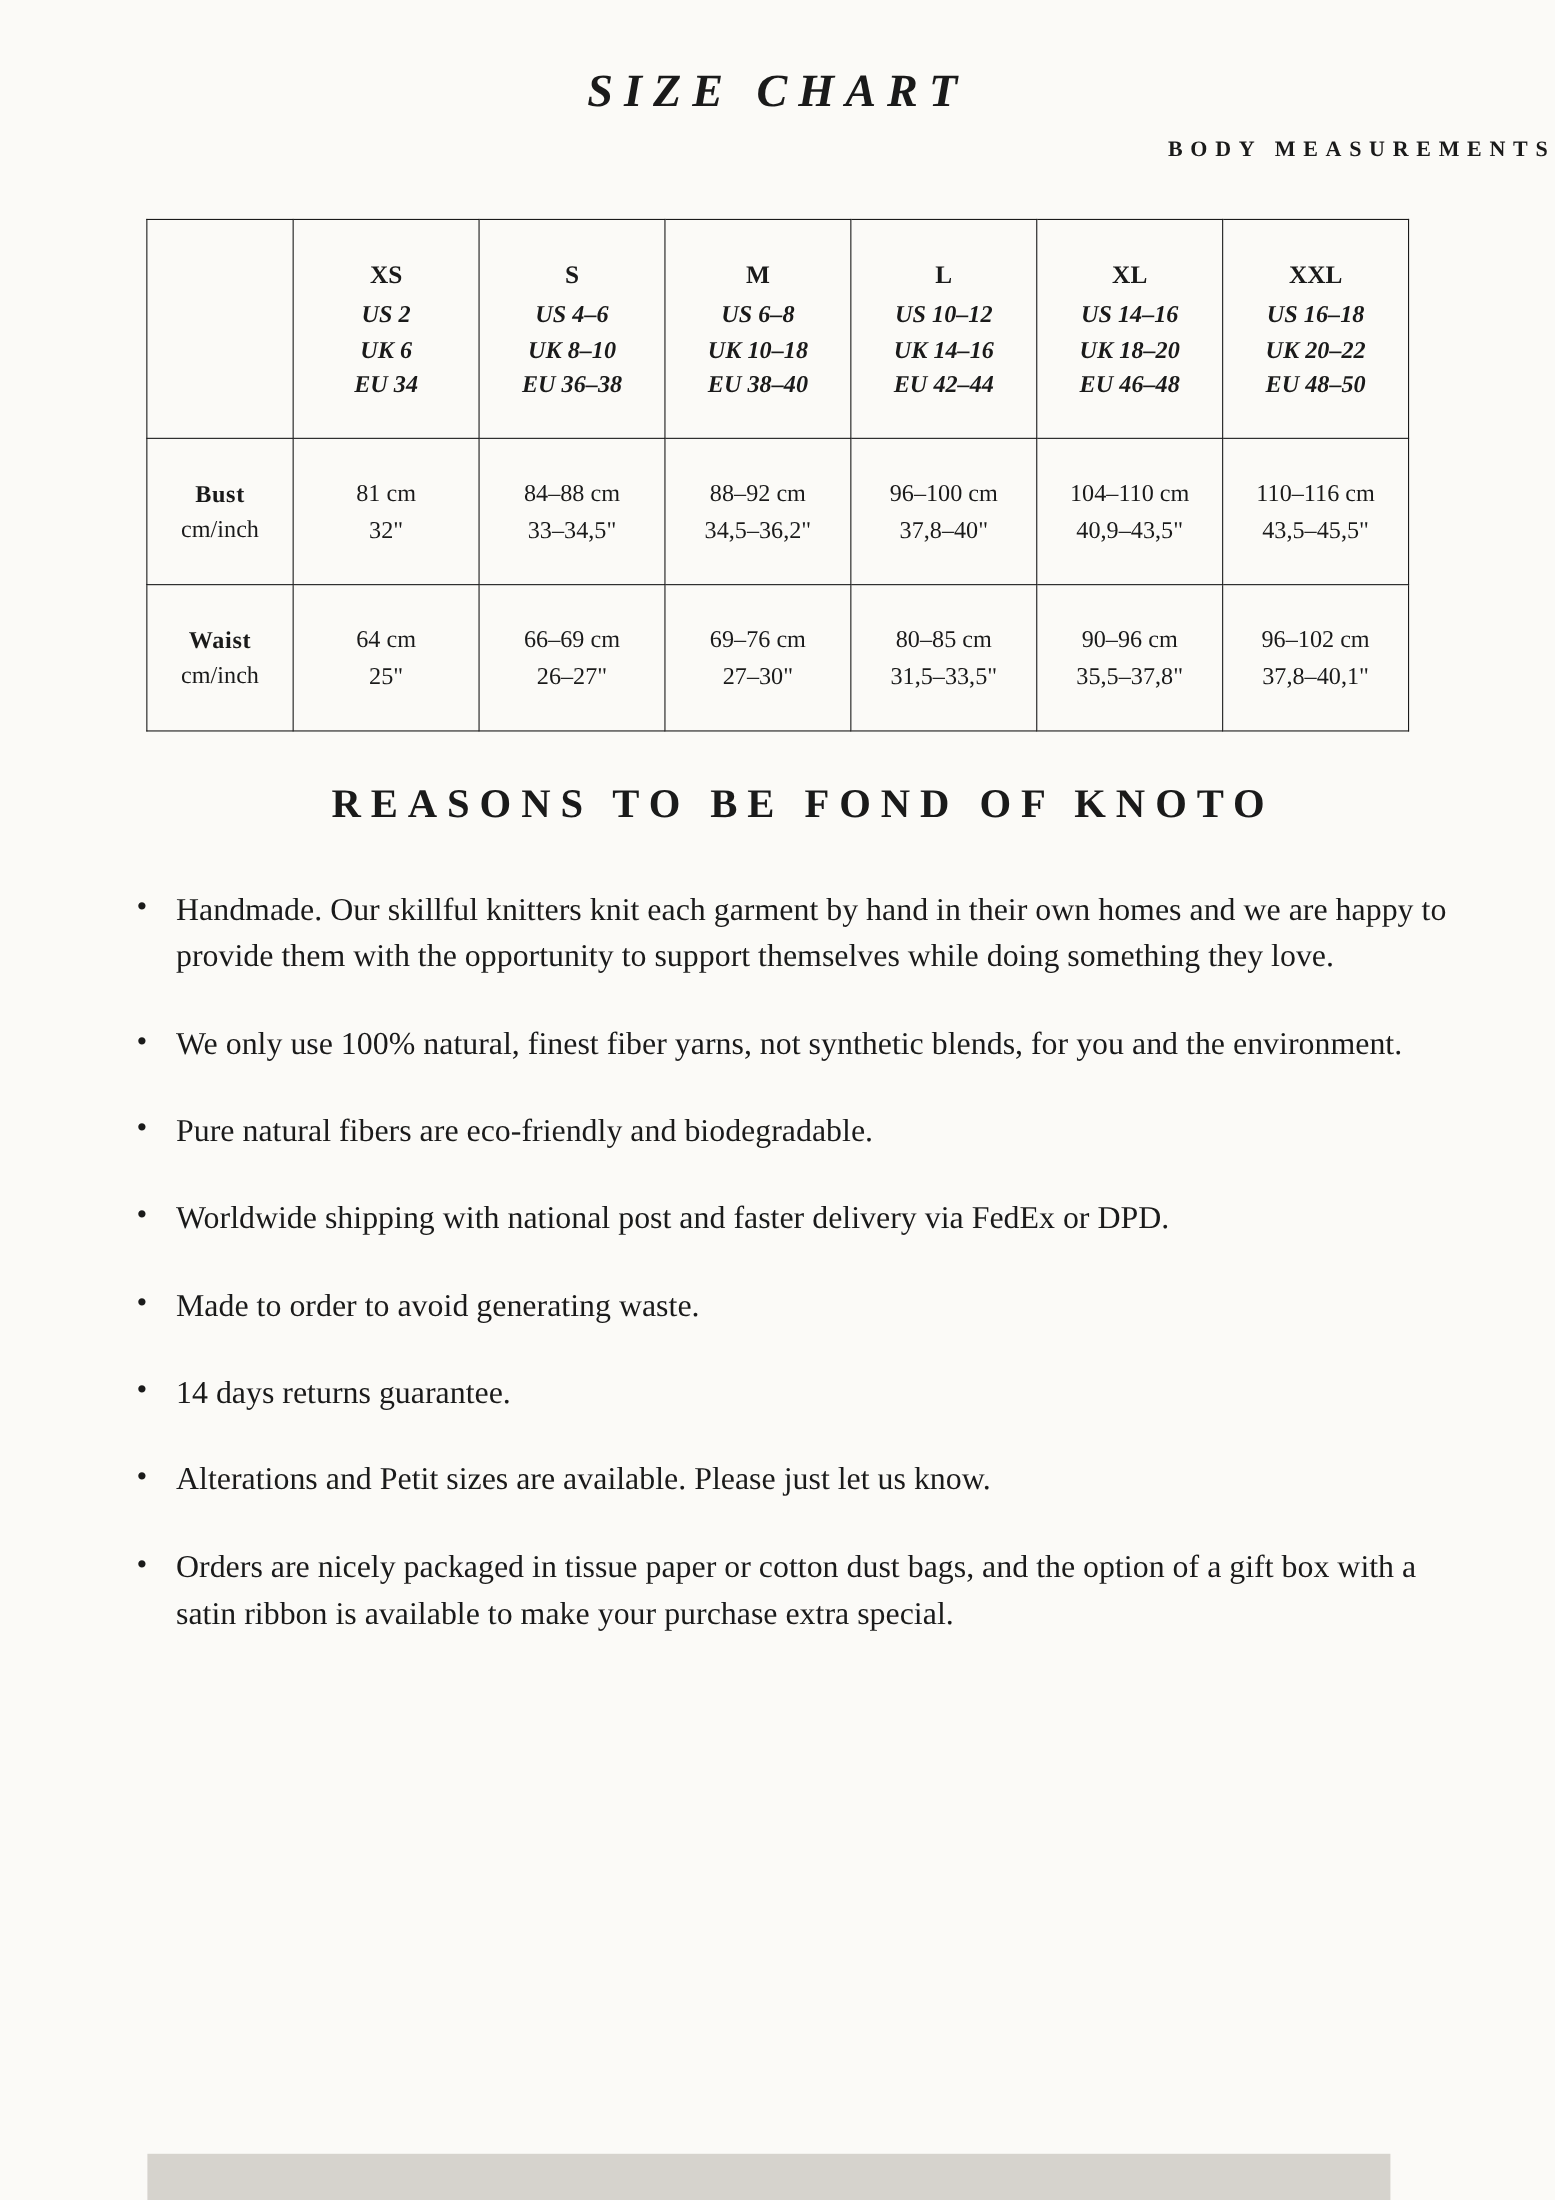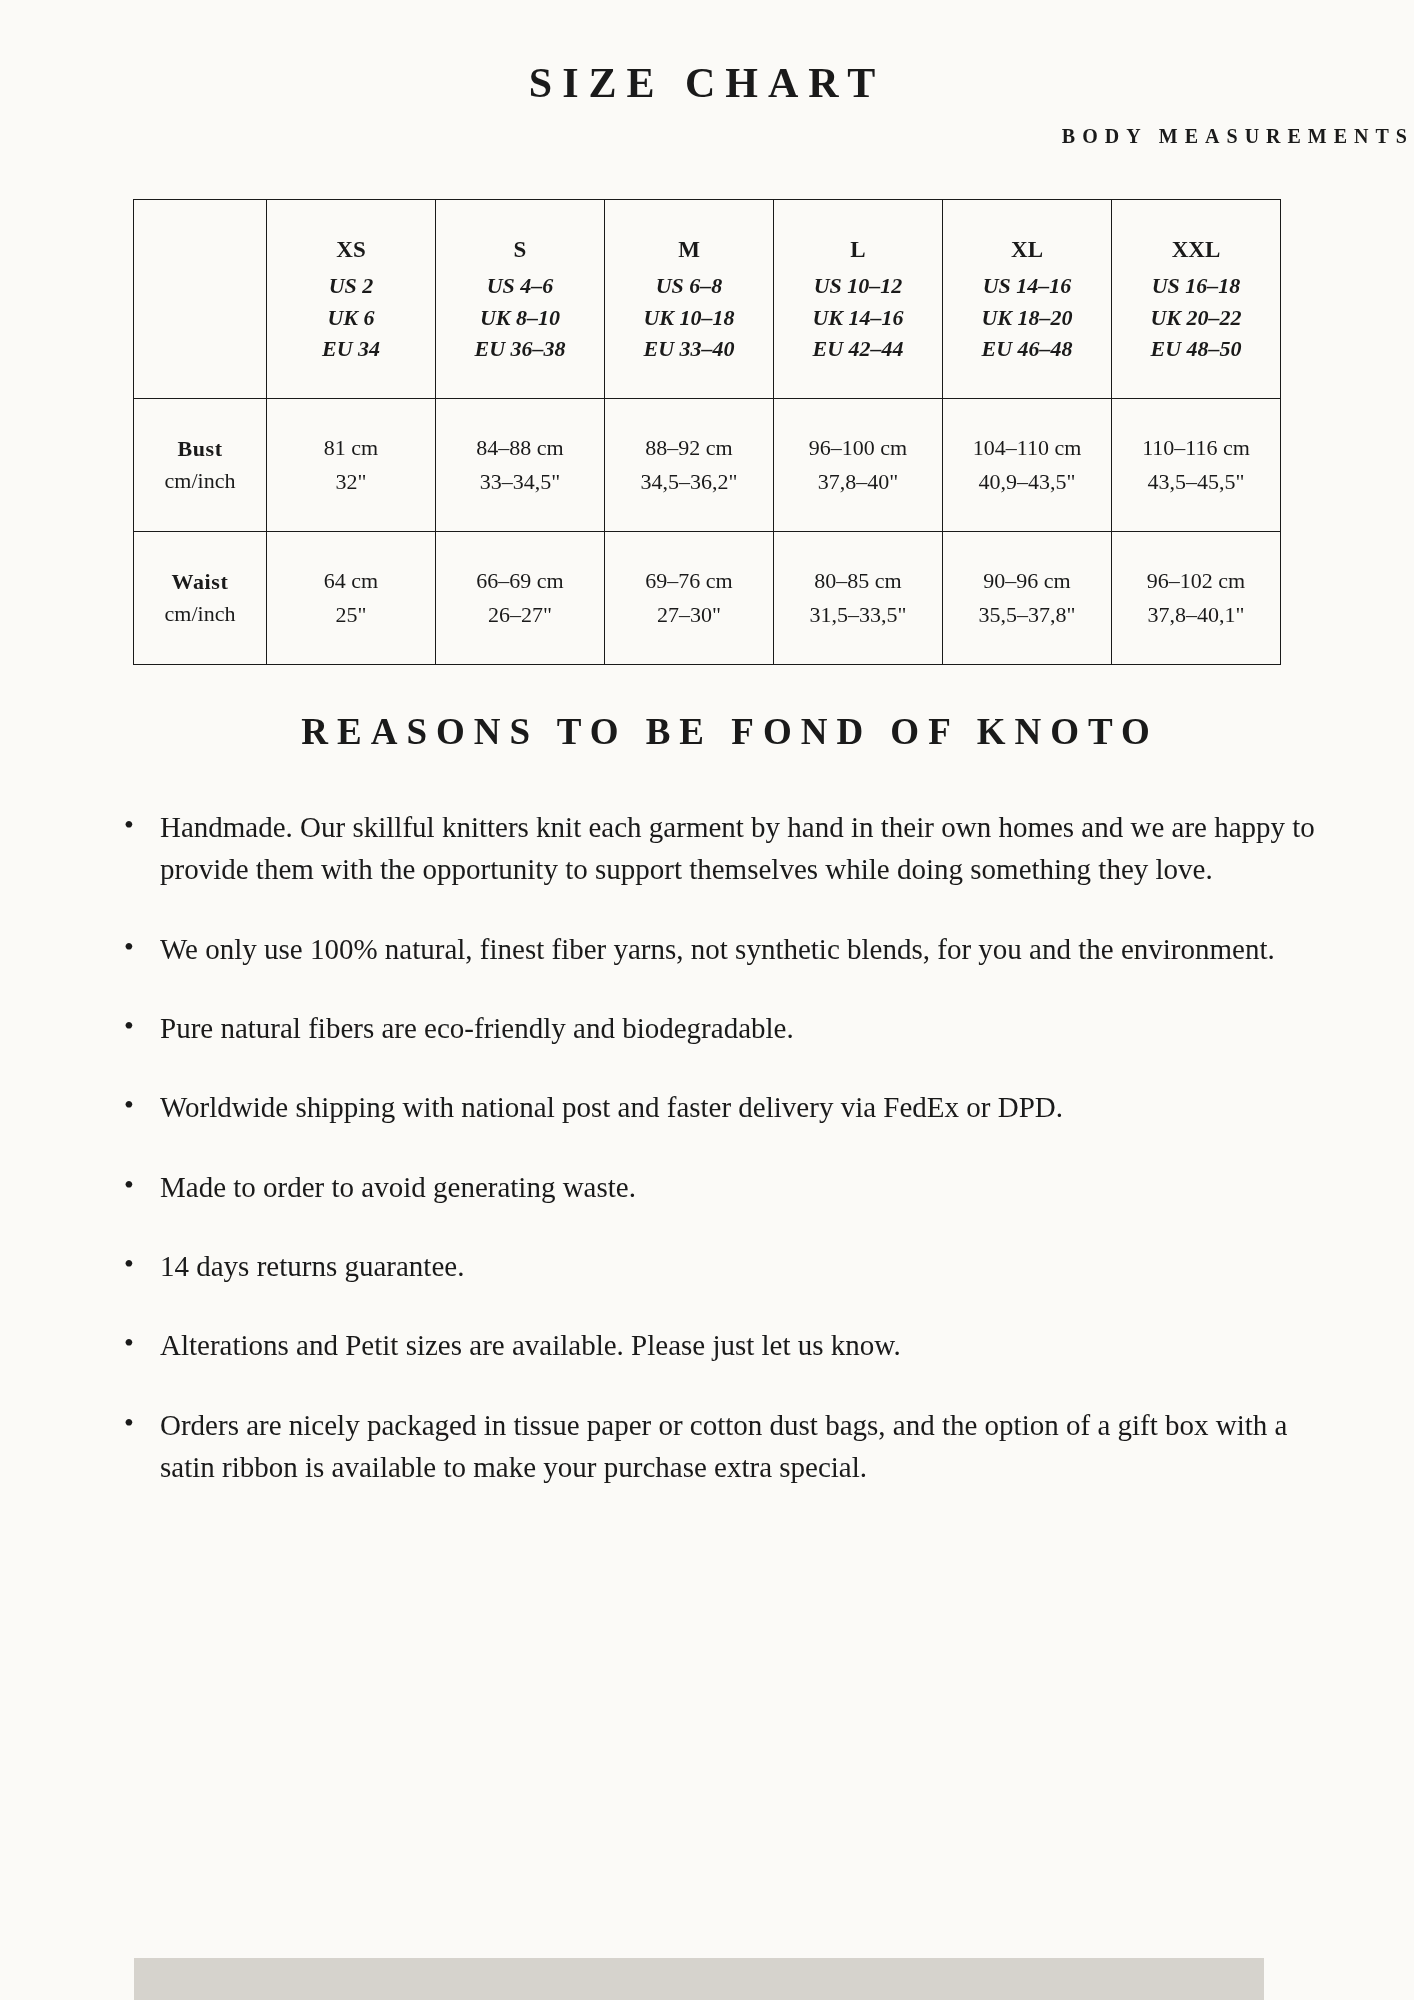--- a/index.html
+++ b/index.html
@@ -26,20 +26,21 @@
   
   .title {
     text-align: center;
     font-size: 42px;
     letter-spacing: 10px;
     font-weight: 700;
     margin: 0;
     padding-top: 62px;
     line-height: 1;
     font-family: "Liberation Serif", "DejaVu Serif", serif;
+    font-style: italic;
   }
   .subtitle {
     text-align: right;
     font-size: 20px;
     letter-spacing: 7px;
     font-weight: 700;
     margin: 0;
     padding-top: 22px;
     line-height: 1;
   }
@@ -169,21 +170,21 @@
           <td class="head-cell">
             <span class="sz">S</span>
             <span class="ln">US 4–6</span>
             <span class="ln">UK 8–10</span>
             <span class="ln">EU 36–38</span>
           </td>
           <td class="head-cell">
             <span class="sz">M</span>
             <span class="ln">US 6–8</span>
             <span class="ln">UK 10–18</span>
-            <span class="ln">EU 33–40</span>
+            <span class="ln">EU 38–40</span>
           </td>
           <td class="head-cell">
             <span class="sz">L</span>
             <span class="ln">US 10–12</span>
             <span class="ln">UK 14–16</span>
             <span class="ln">EU 42–44</span>
           </td>
           <td class="head-cell">
             <span class="sz">XL</span>
             <span class="ln">US 14–16</span>

